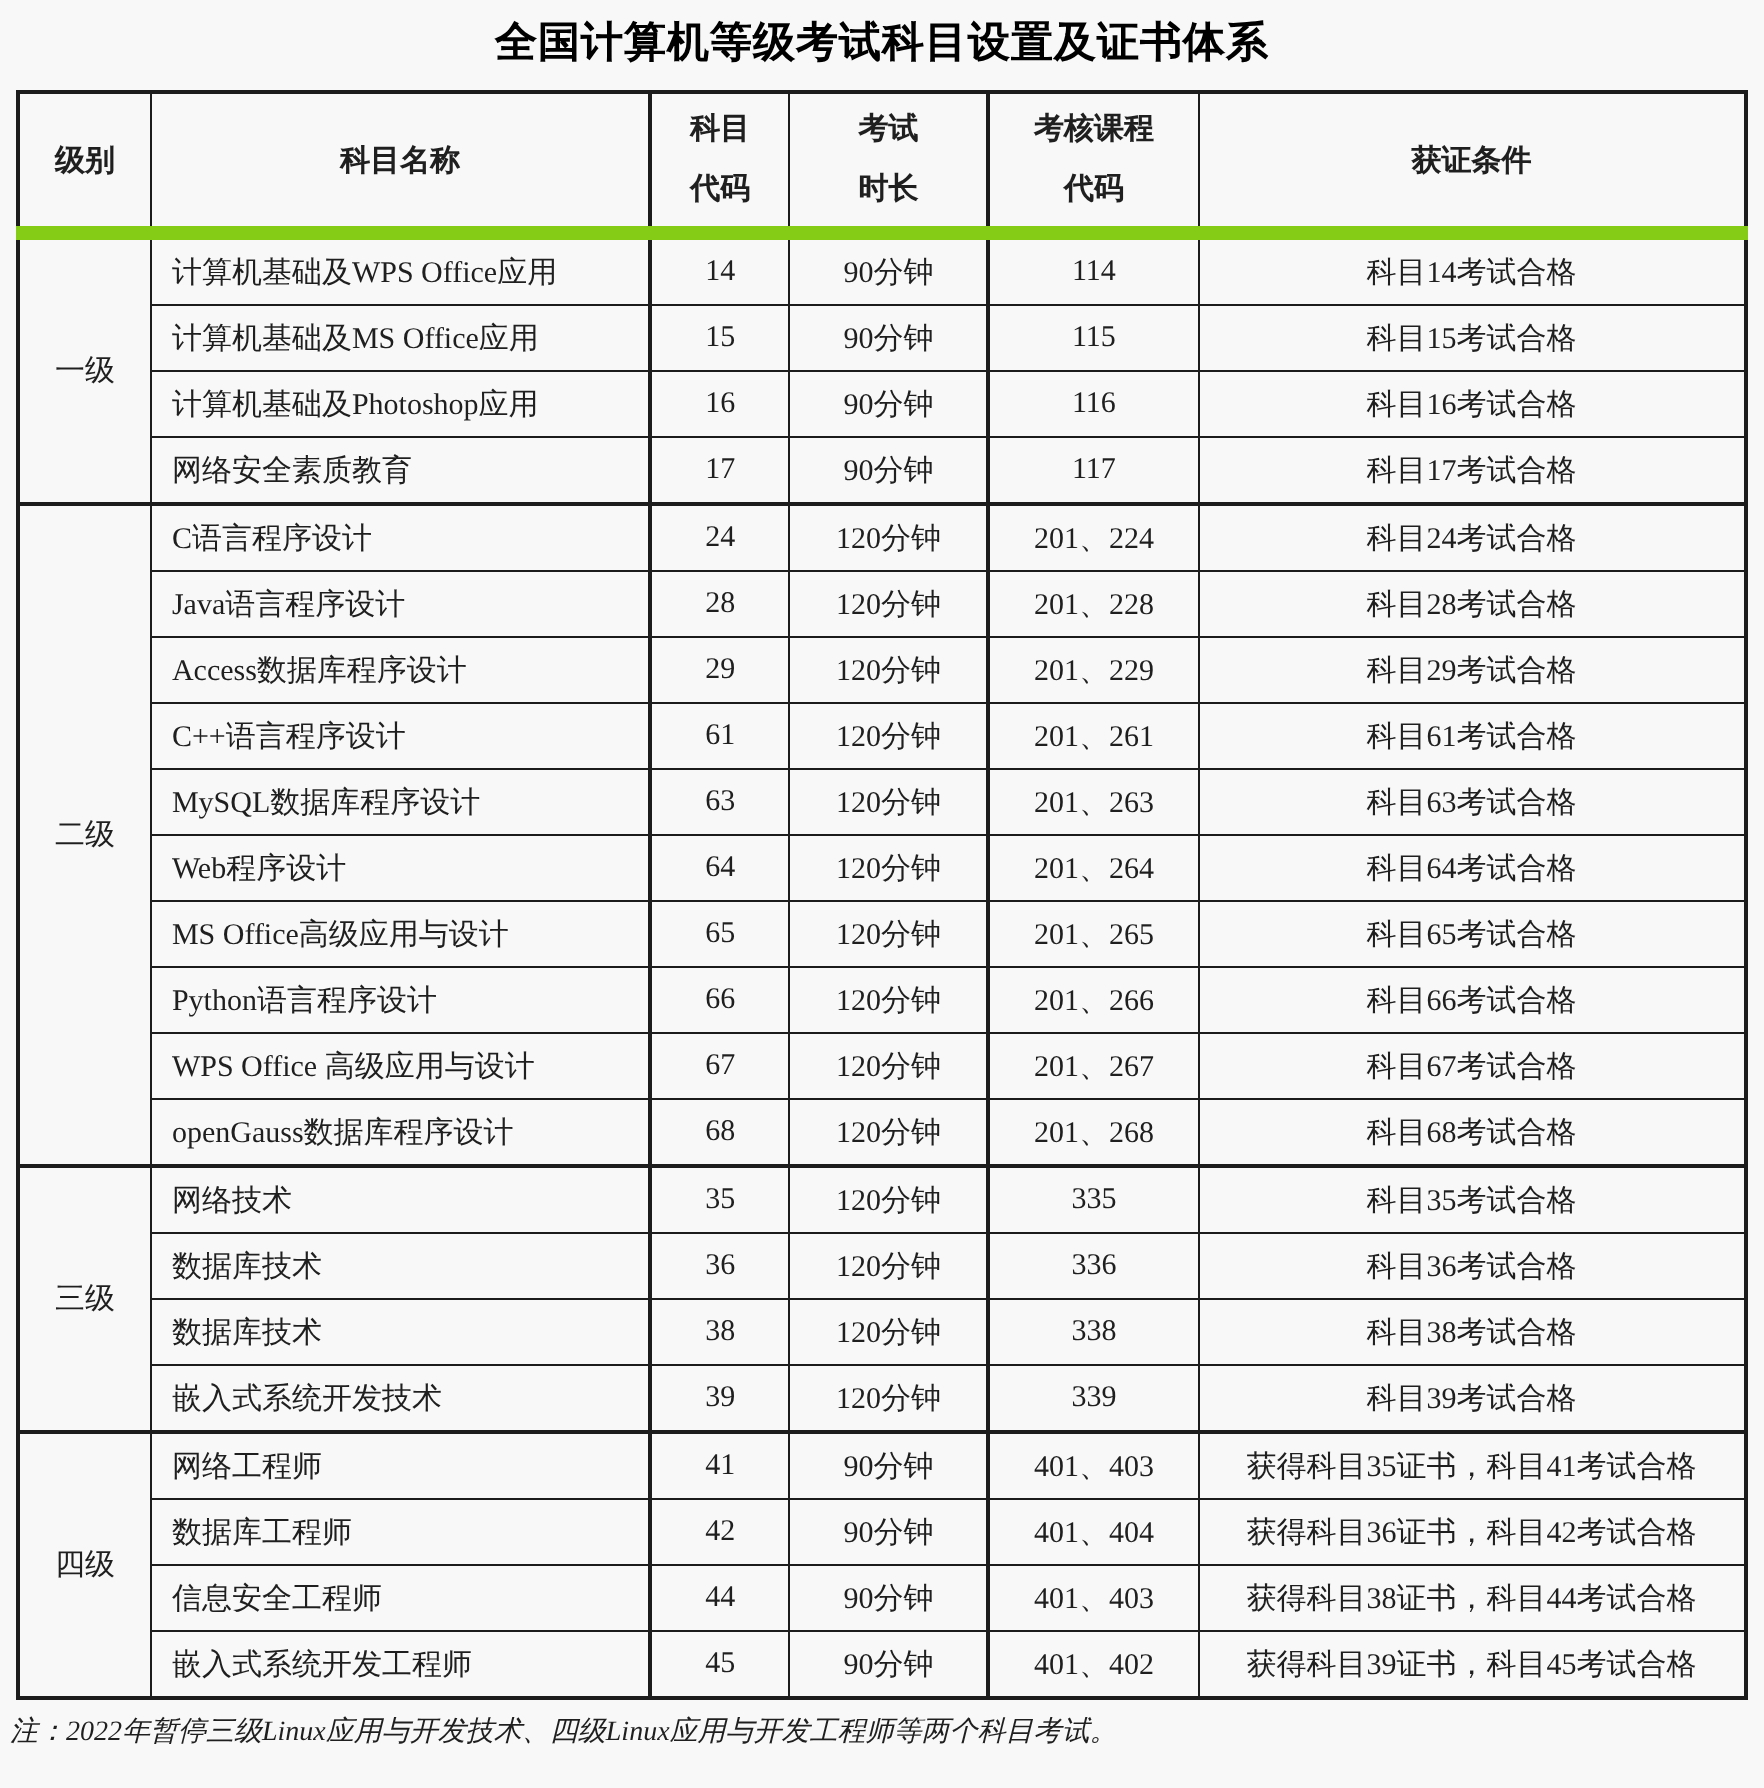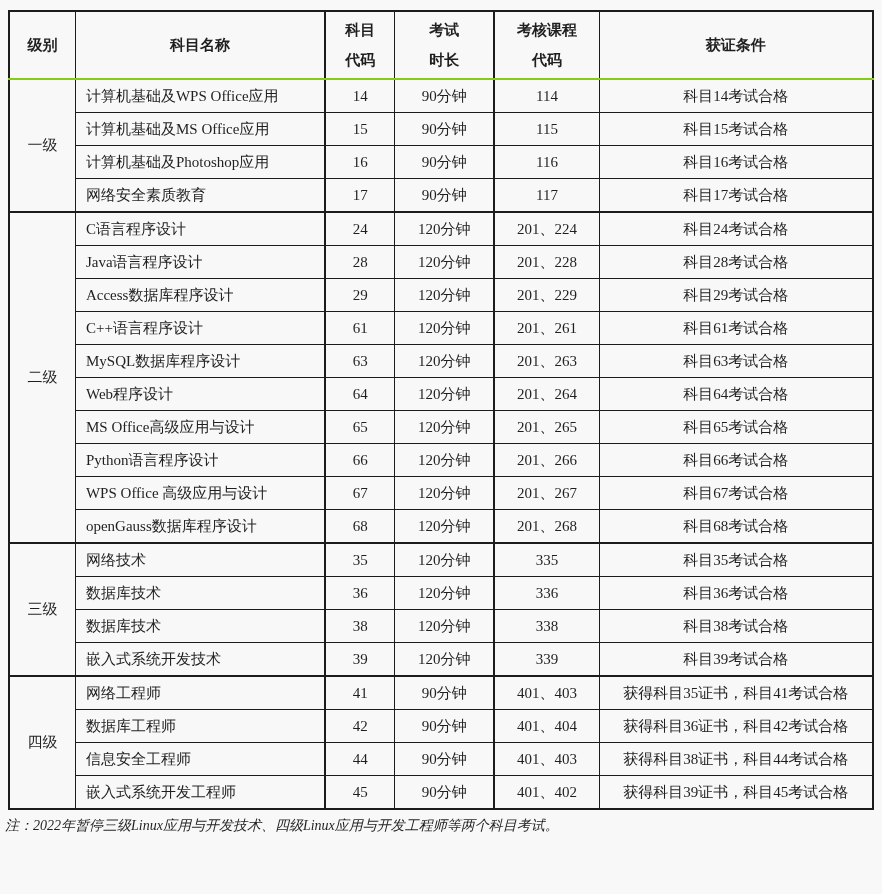--- a/index.html
+++ b/index.html
@@ -36,21 +36,21 @@
     border: 1px solid #1c1c1c;
     font-size: 15px;
     text-align: center;
     vertical-align: middle;
     padding: 0;
     overflow: hidden;
   }
   .exam th {
     font-weight: bold;
     height: 66px;
-    border-bottom: 2px solid #84cc16;
+    border-bottom: 7px solid #84cc16;
   }
   .exam th.two-line {
     white-space: pre-line;
     line-height: 30px;
   }
   .exam td { height: 32px; }
   .exam td.subj {
     text-align: left;
     padding-left: 10px;
     white-space: nowrap;
@@ -73,20 +73,21 @@
     font-size: 14px;
     color: #1f1f1f;
     font-style: italic;
   }
 </style>
 </head>
 <body>
 
 <div class="page">
 
+  <div class="title">全国计算机等级考试科目设置及证书体系</div>
 
   <table class="exam">
     <colgroup>
       <col class="col-level">
         <col class="col-subj">
         <col class="col-code">
       <col class="col-dur">
         <col class="col-course">
         <col class="col-cert">
     </colgroup>

